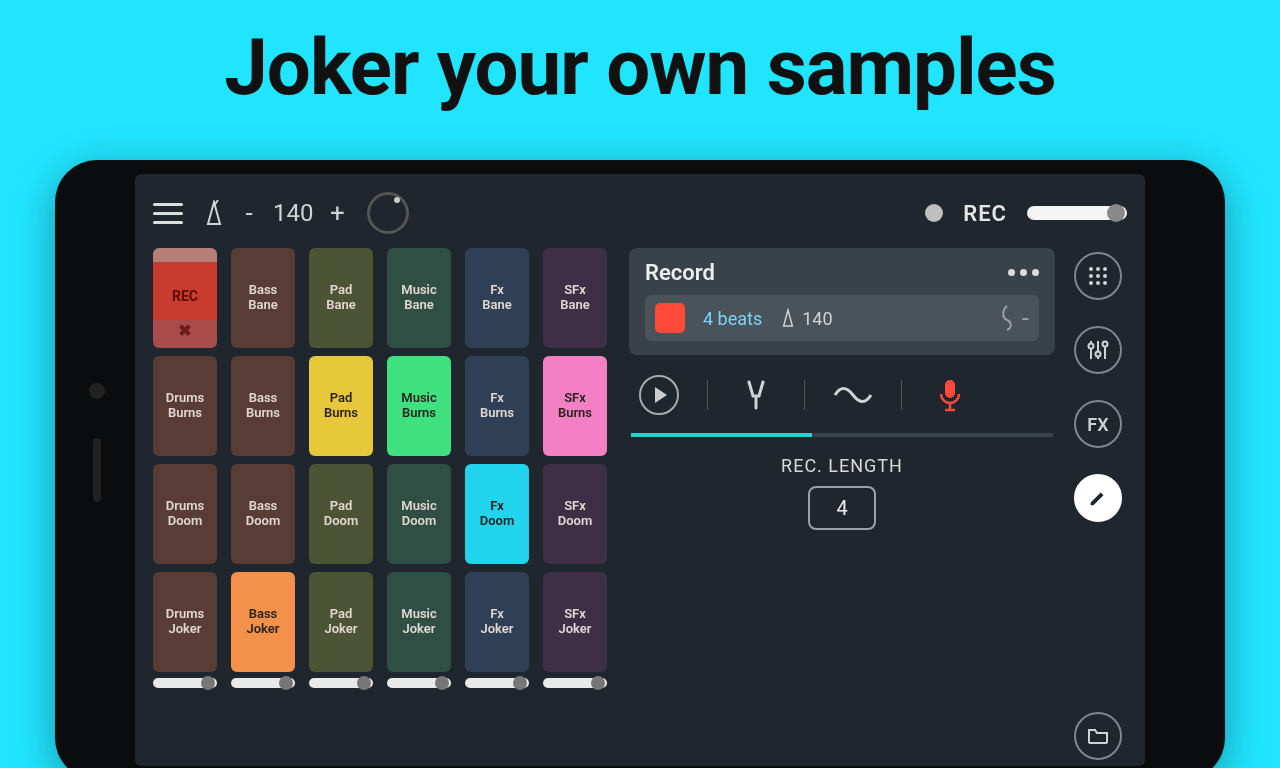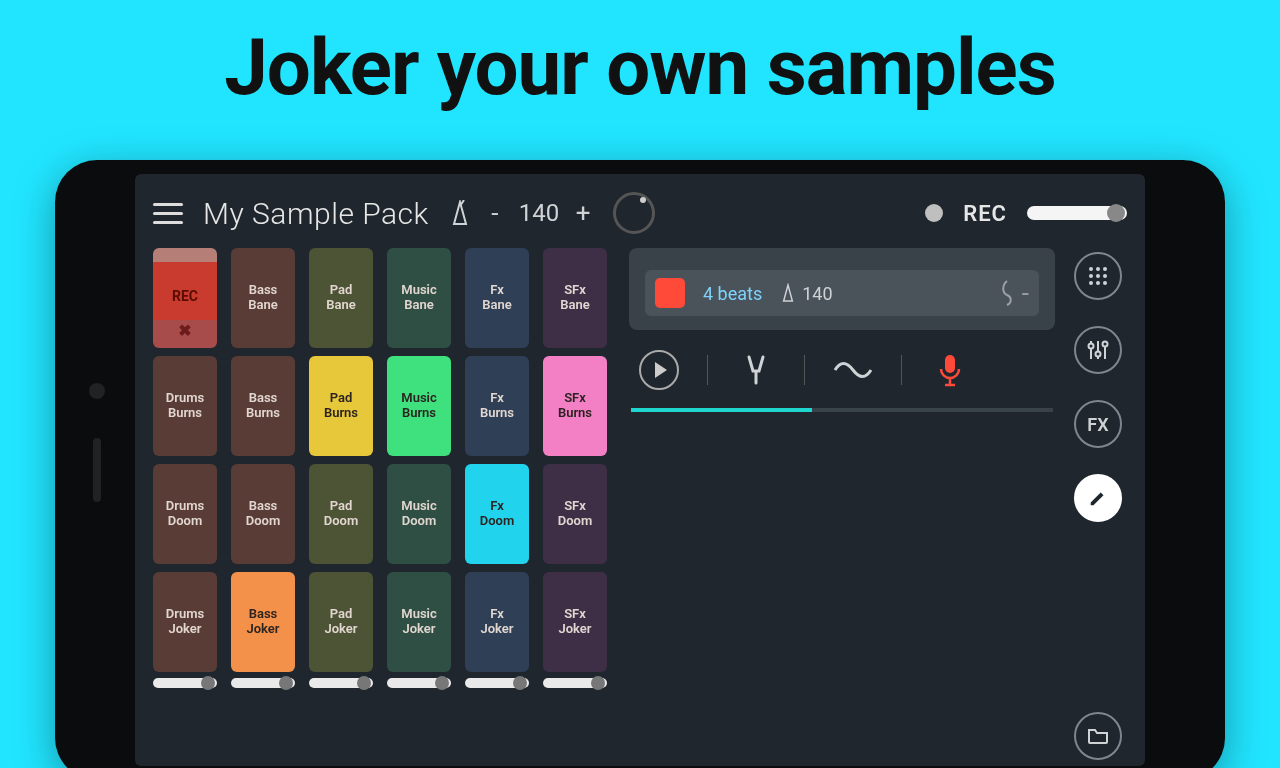--- a/index.html
+++ b/index.html
@@ -221,21 +221,20 @@
 
 <div class="phone">
   <div class="screen">
 
     <div class="topbar">
       <div class="hamburger">
         <span></span>
           <span></span>
           <span></span>
       </div>
-      <div class="title">My Sample Pack</div>
 
       <div class="tempo-group">
         <svg width="22" height="26" viewBox="0 0 22 26">
             <path d="M11 2 L5 24 H17 Z" fill="none" stroke="#cfd3d6" stroke-width="2"></path>
             <line x1="11" y1="6" x2="15" y2="0" stroke="#cfd3d6" stroke-width="2"></line>
           </svg>
         <div class="tempo-btn">-</div>
         <div>140</div>
         <div class="tempo-btn">+</div>
       </div>
@@ -286,20 +285,28 @@
             <div class="mini-slider"></div>
             <div class="mini-slider"></div>
             <div class="mini-slider"></div>
           </div>
       </div>
 
       <div class="panel">
         <div class="detail">
 
           <div class="card">
+            <div class="card-head">
+              <div class="card-title">Record</div>
+              <div class="dots">
+                  <span></span>
+                  <span></span>
+                  <span></span>
+                </div>
+            </div>
             <div class="info-row">
               <div class="swatch"></div>
               <div class="info-txt">4 beats</div>
               <div class="info-metro">
                 <svg class="metro-ic" viewBox="0 0 22 26">
                     <path d="M11 2 L5 24 H17 Z" fill="none" stroke="#cfd3d6" stroke-width="2"></path>
                   </svg>
                 <span>140</span>
               </div>
               <div class="clef">
@@ -330,20 +337,24 @@
               <svg width="26" height="34" viewBox="0 0 26 34">
                   <rect x="8" y="2" width="10" height="18" rx="5" fill="#ff4a3a"></rect>
                   <path d="M4 16 a9 9 0 0 0 18 0 M13 25 L13 32 M8 32 H18" stroke="#ff4a3a" stroke-width="2.5" fill="none"></path>
                 </svg>
             </div>
           </div>
 
 
           <div class="progress"></div>
 
+          <div class="length-wrap">
+            <div class="length-label">REC. LENGTH</div>
+            <div class="length-box">4</div>
+          </div>
         </div>
 
         <div class="side">
           <div class="side-btn">
             <svg width="22" height="22" viewBox="0 0 22 22">
               <g fill="#cfd3d6">
                   <circle cx="4" cy="4" r="2"></circle>
                   <circle cx="11" cy="4" r="2"></circle>
                   <circle cx="18" cy="4" r="2"></circle>
                   <circle cx="4" cy="11" r="2"></circle>

